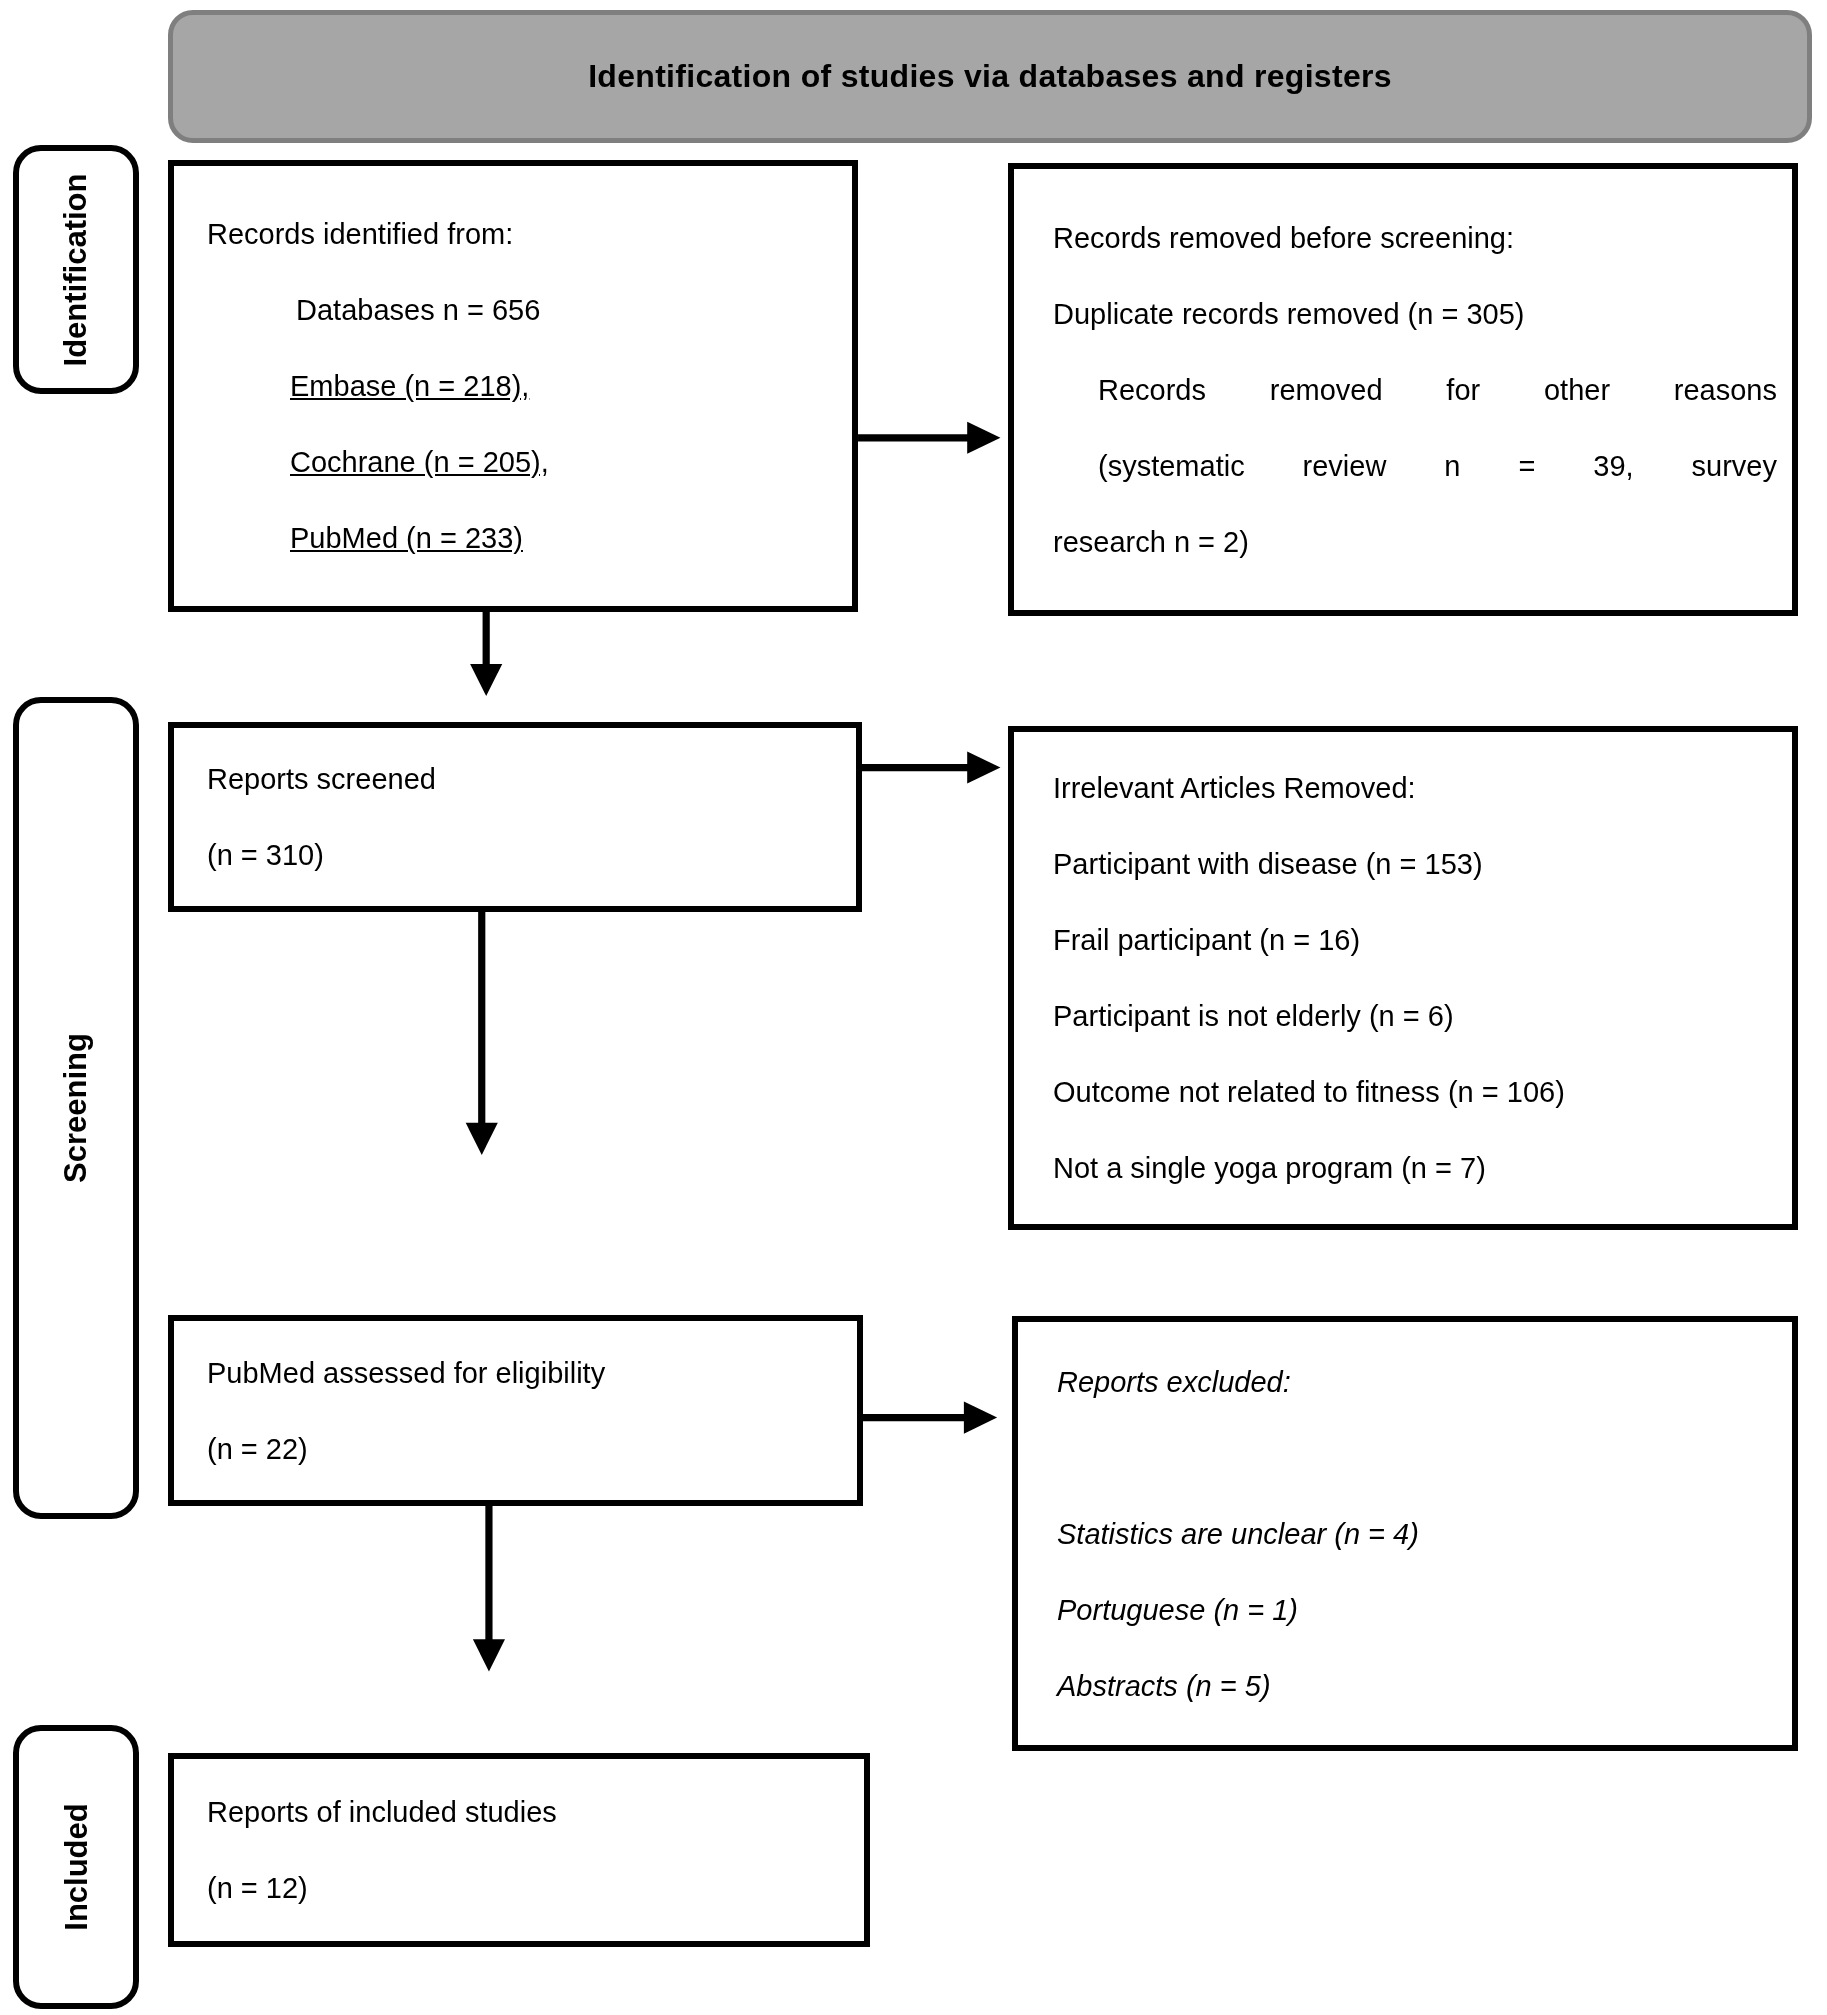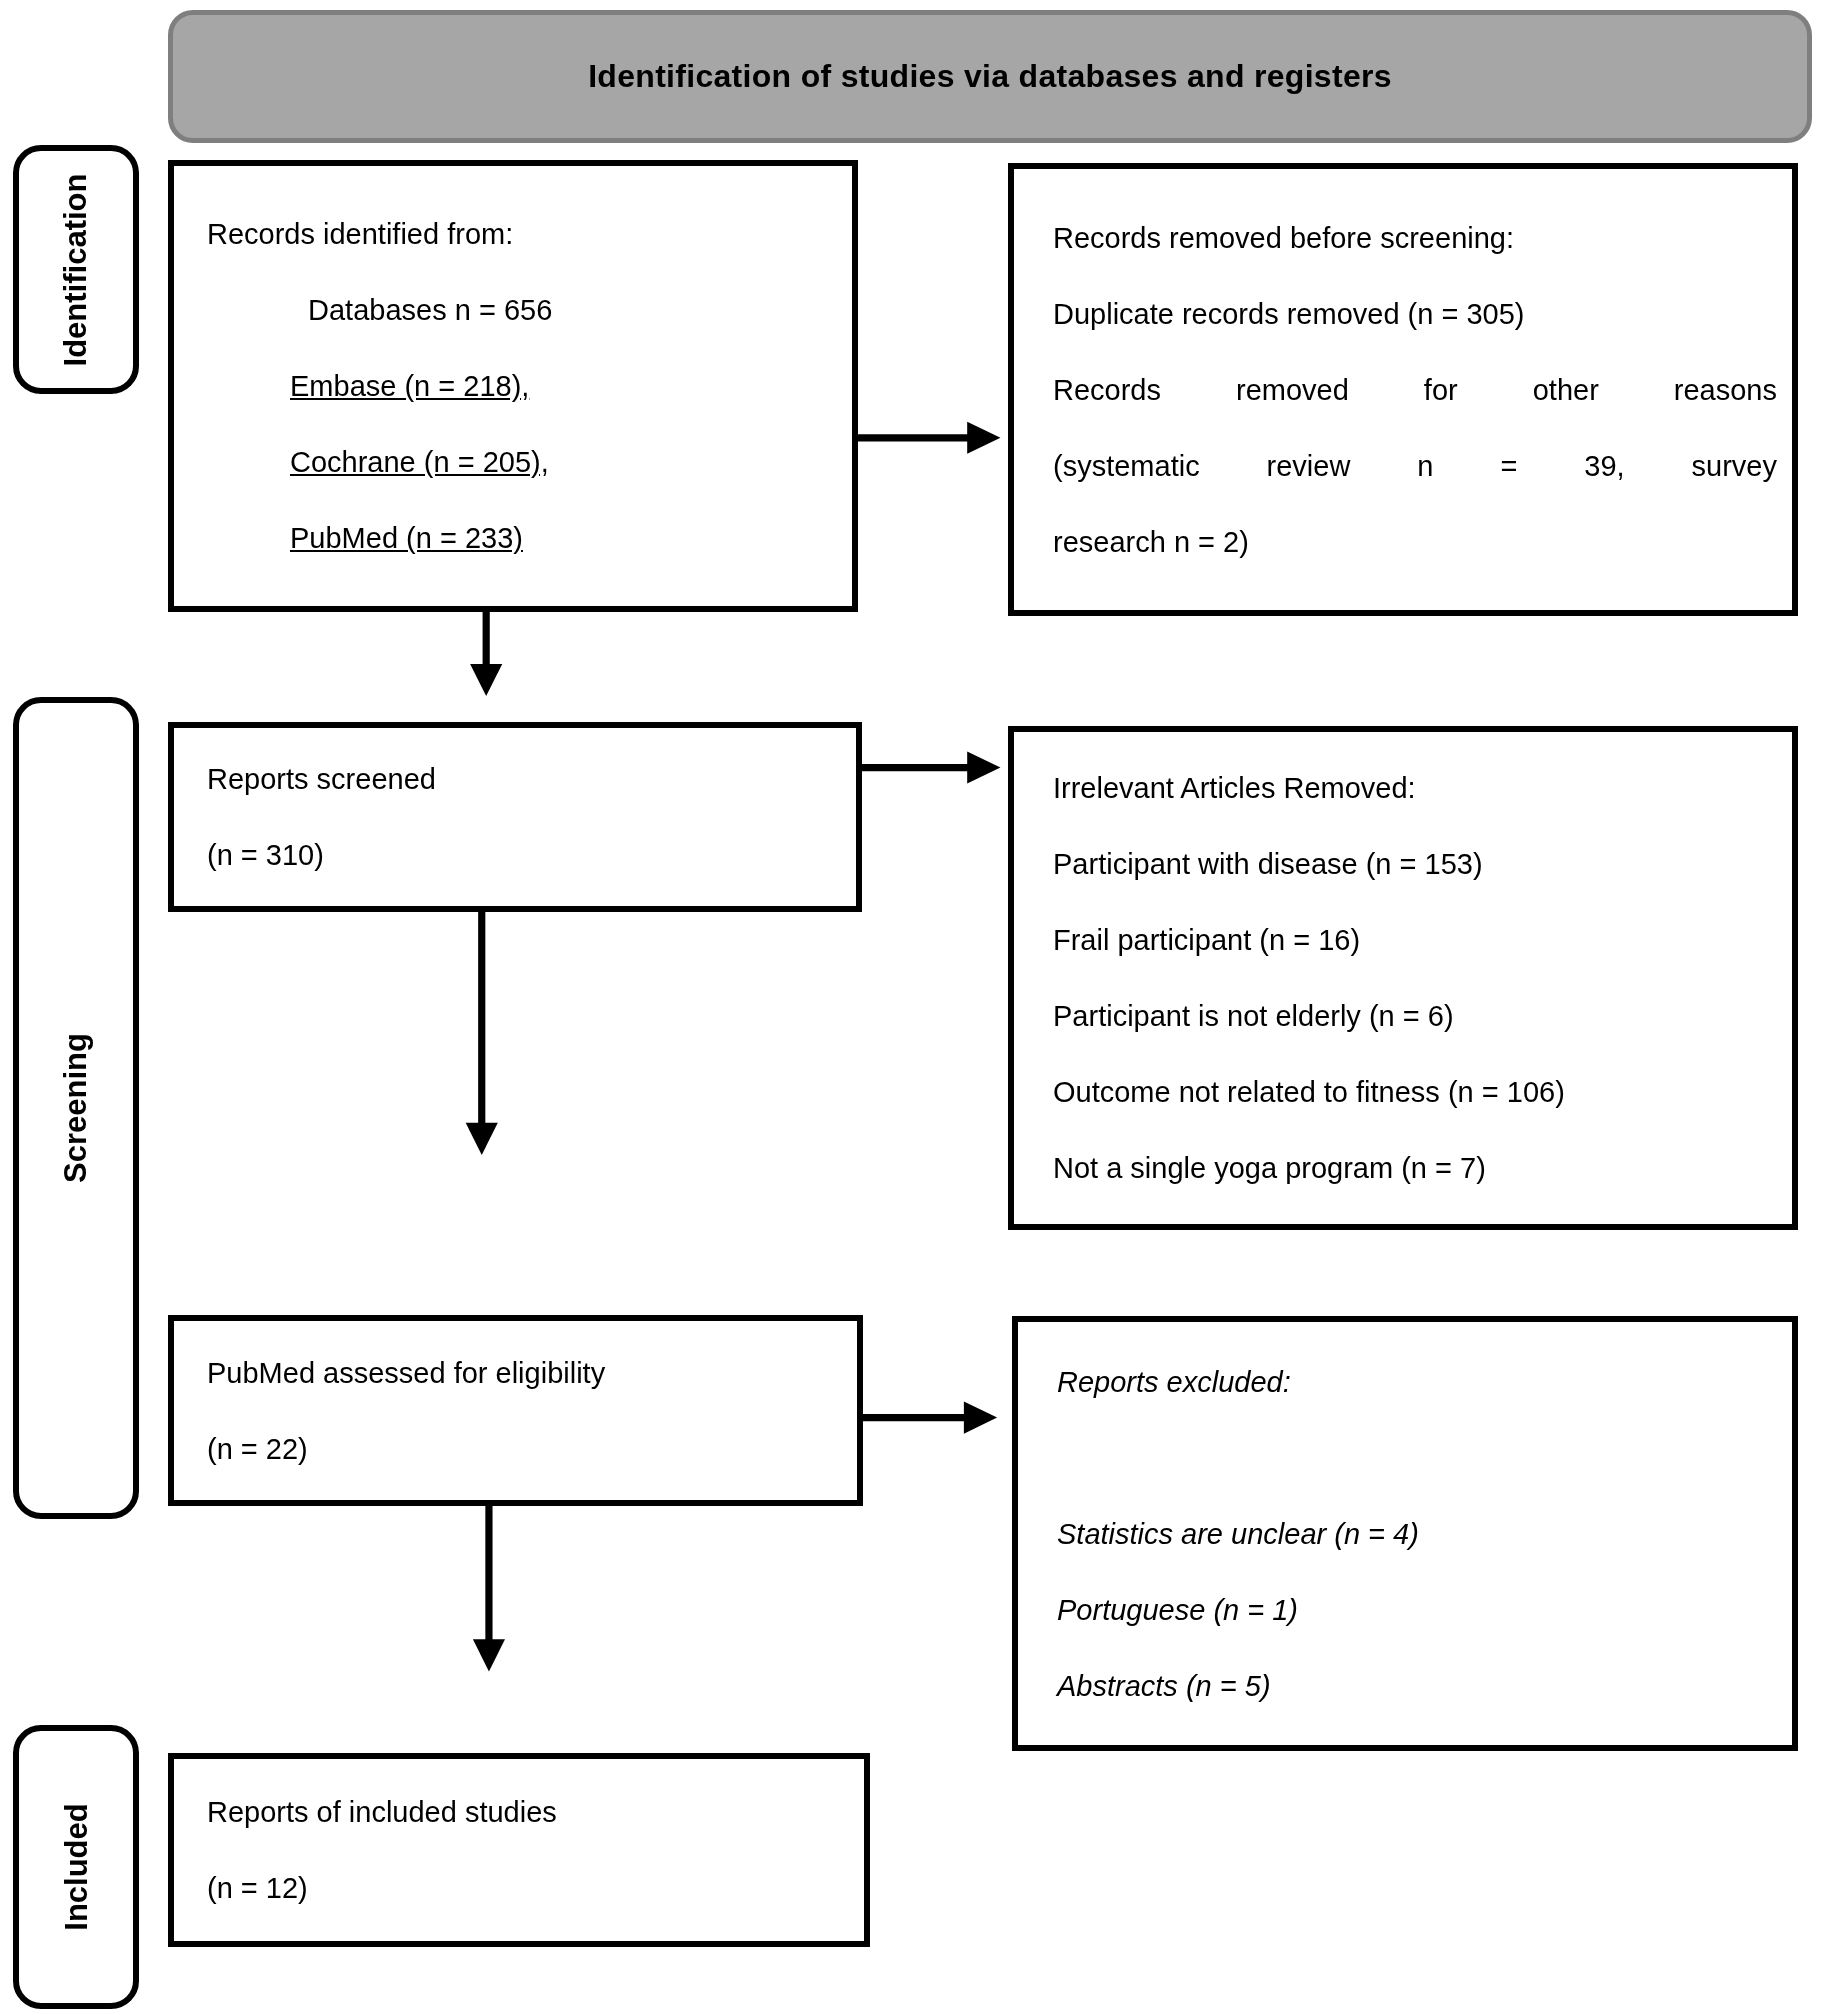--- a/index.html
+++ b/index.html
@@ -73,23 +73,24 @@
   .bx-line {
     line-height: 76px;
     min-height: 76px;
     white-space: nowrap;
   }
   .rt .bx-line { padding-left: 39px; padding-right: 15px; }
   .just {
     white-space: normal;
     text-align: justify;
     text-align-last: justify;
+    margin-left: 45px;
   }
   .pl60  { padding-left: 33px; }
-  .pl220 { padding-left: 122px; margin-left: 12px; }
+  .pl220 { padding-left: 122px; }
   .pl255 { padding-left: 116px; text-decoration: underline; }
 
   #box-records-identified { left: 168px;  top: 160px;  width: 690px; height: 452px; }
   #box-records-removed    { left: 1008px; top: 163px;  width: 790px; height: 453px; }
   #box-reports-screened   { left: 168px;  top: 722px; width: 694px; height: 190px; }
   #box-irrelevant-removed { left: 1008px; top: 726px; width: 790px; height: 504px; }
   #box-reports-assessed   { left: 168px;  top: 1315px; width: 695px; height: 191px; }
   #box-reports-excluded   { left: 1012px; top: 1316px; width: 786px; height: 435px; font-style: italic; }
   #box-reports-included   { left: 168px;  top: 1753px; width: 702px; height: 194px; }
 

